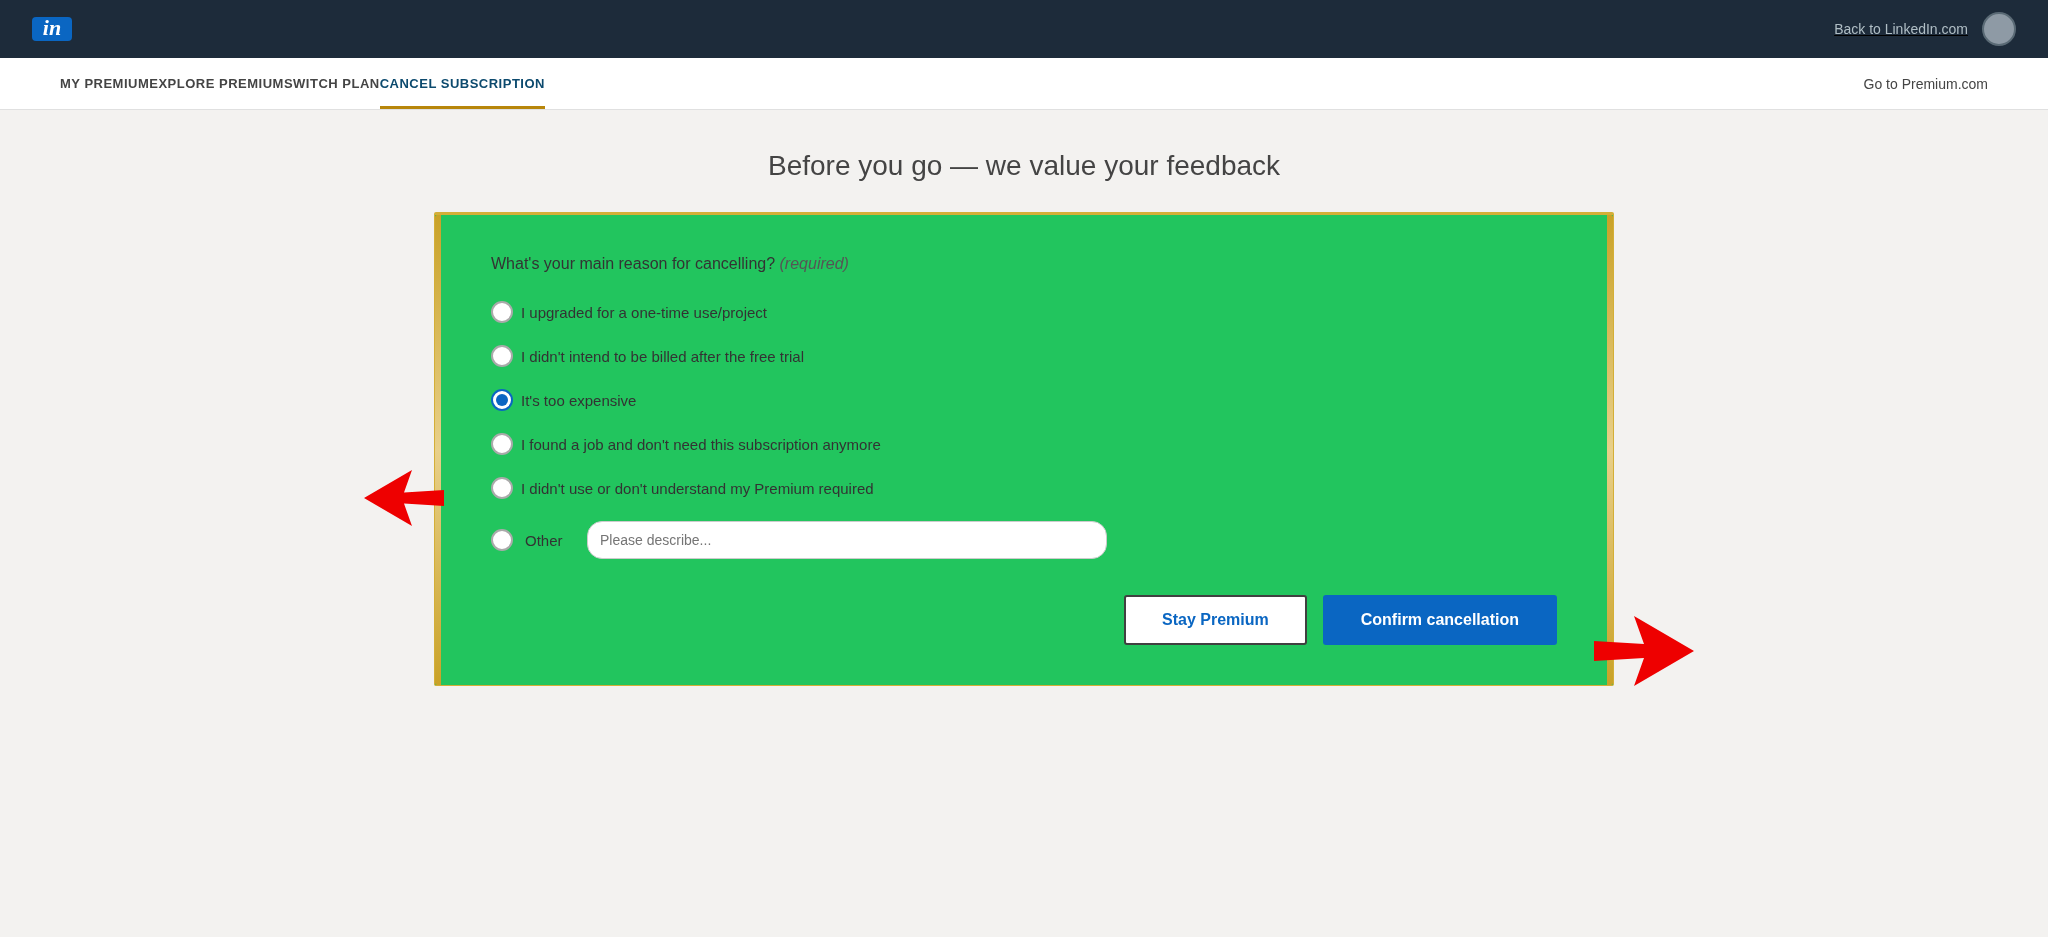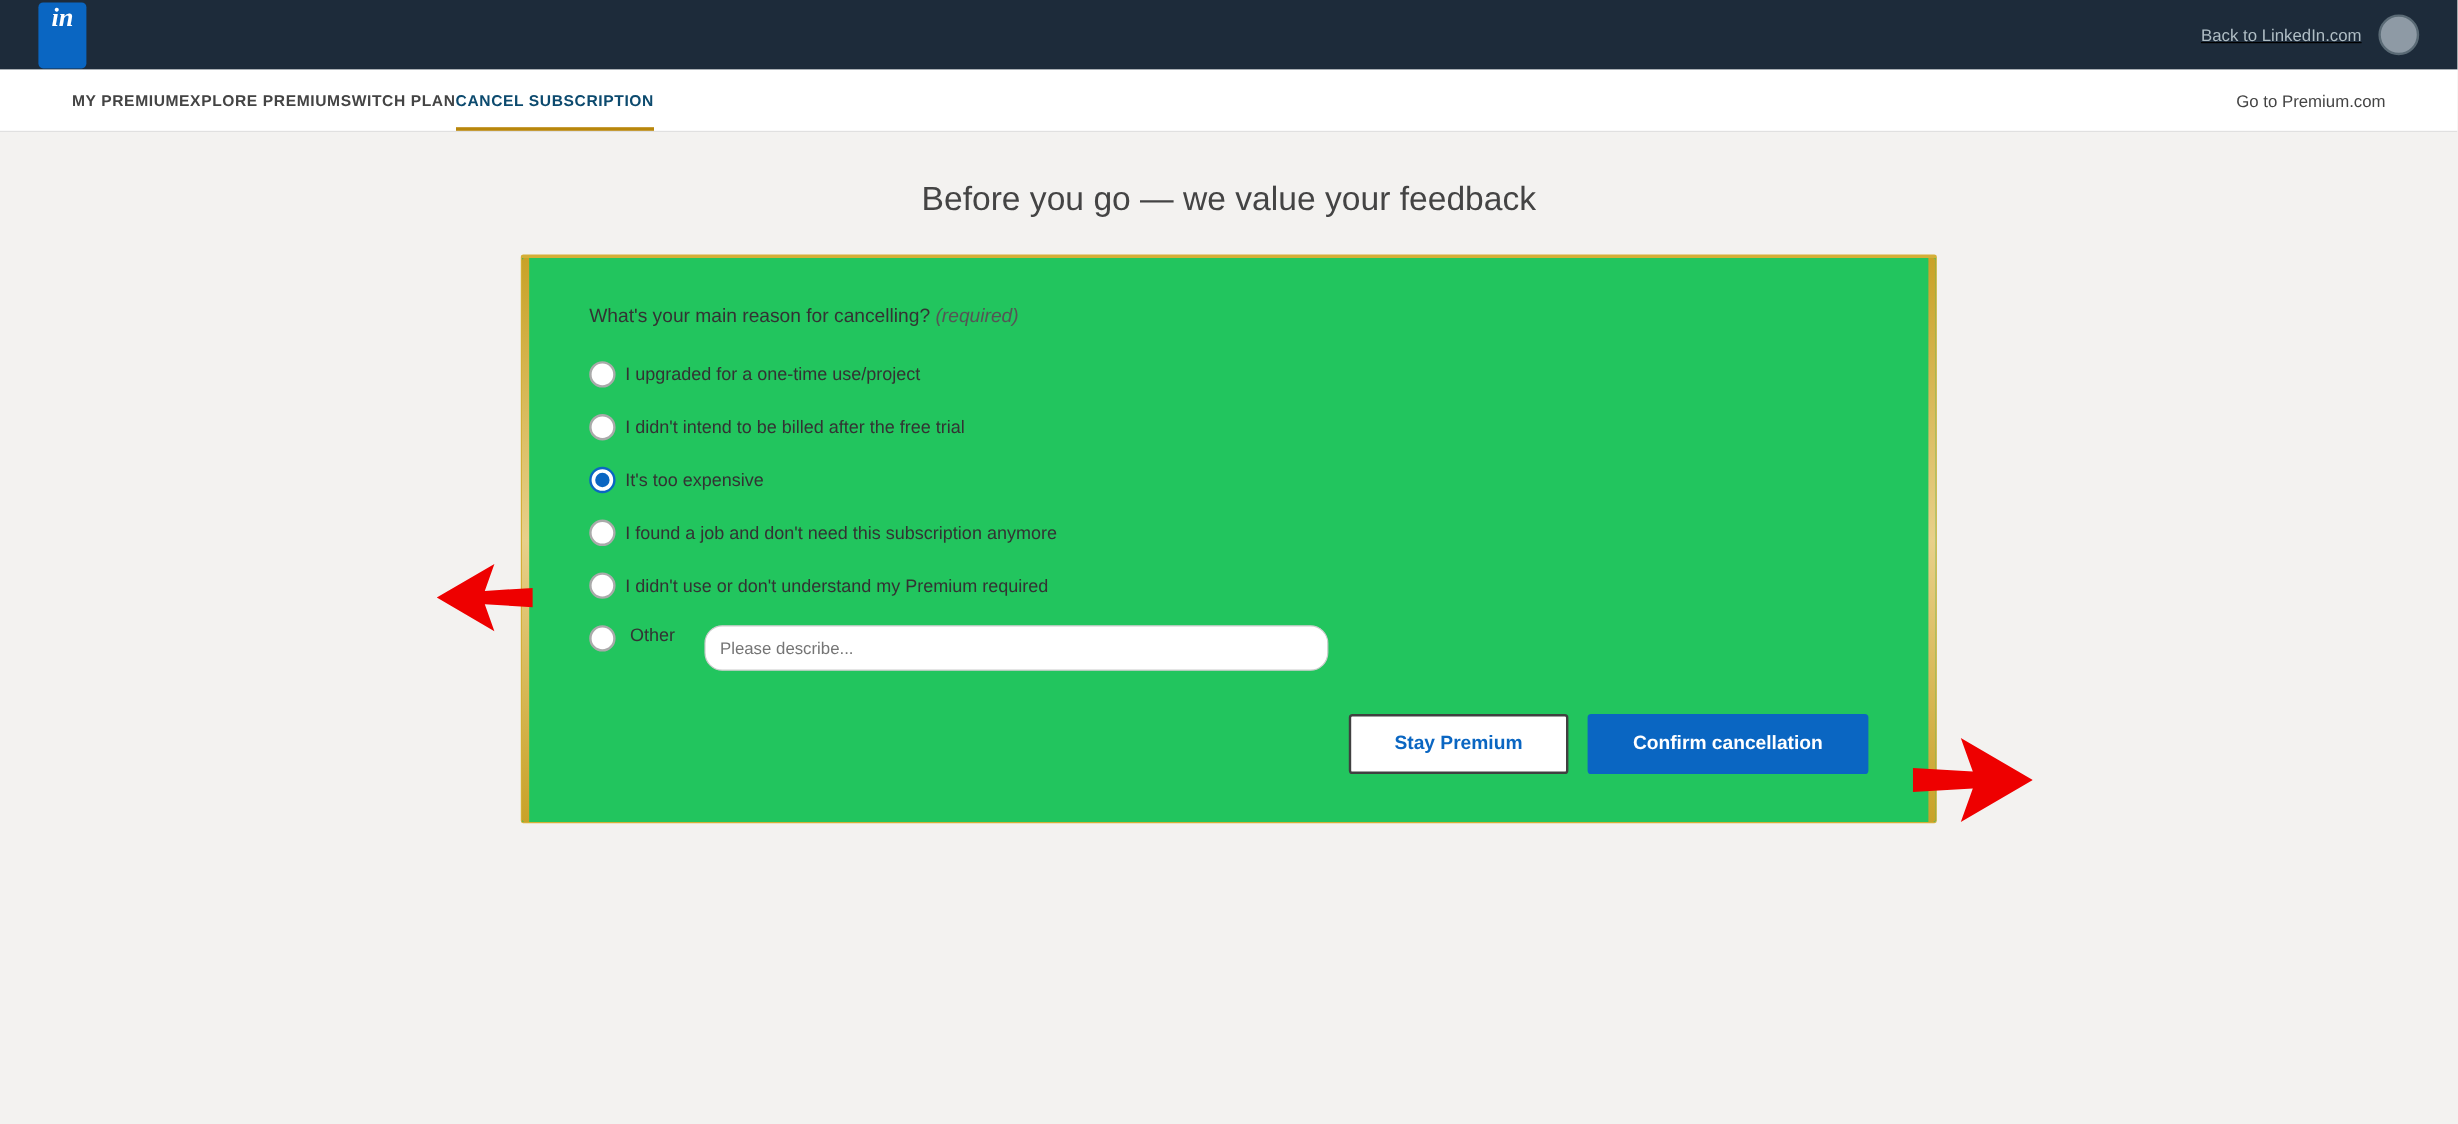--- a/index.html
+++ b/index.html
@@ -10,23 +10,23 @@
       background: #1d2b3a;
       height: 58px;
       display: flex;
       align-items: center;
       justify-content: space-between;
       padding: 0 32px;
     }
     .linkedin-logo {
       background: #0a66c2;
       width: 40px;
-      height: 55px;
-      display: flex;
-      align-items: flex-start;
+      height: 24px;
+      display: flex;
+      align-items: flex-end;
       justify-content: center;
       border-radius: 4px;
     }
     .linkedin-logo span {
       color: white;
       font-weight: 900;
       font-size: 22px;
       font-style: italic;
       font-family: Georgia, serif;
     }
@@ -184,20 +184,21 @@
       content: '';
       width: 12px;
       height: 12px;
       border-radius: 50%;
       background: #0a66c2;
     }
 
     
     .other-row {
       display: flex;
+      align-items: center;
       gap: 12px;
       margin-left: 8px;
       margin-bottom: 8px;
     }
     .other-label {
       font-size: 15px;
       color: #333;
       min-width: 50px;
     }
     .other-input {

